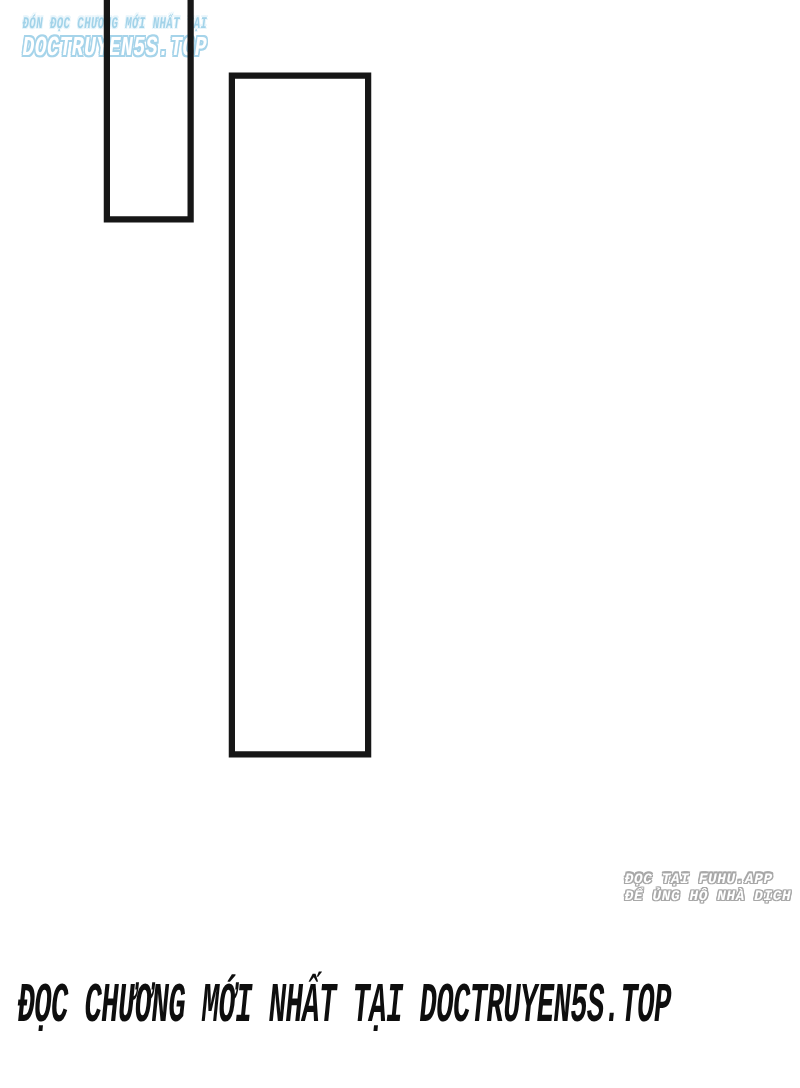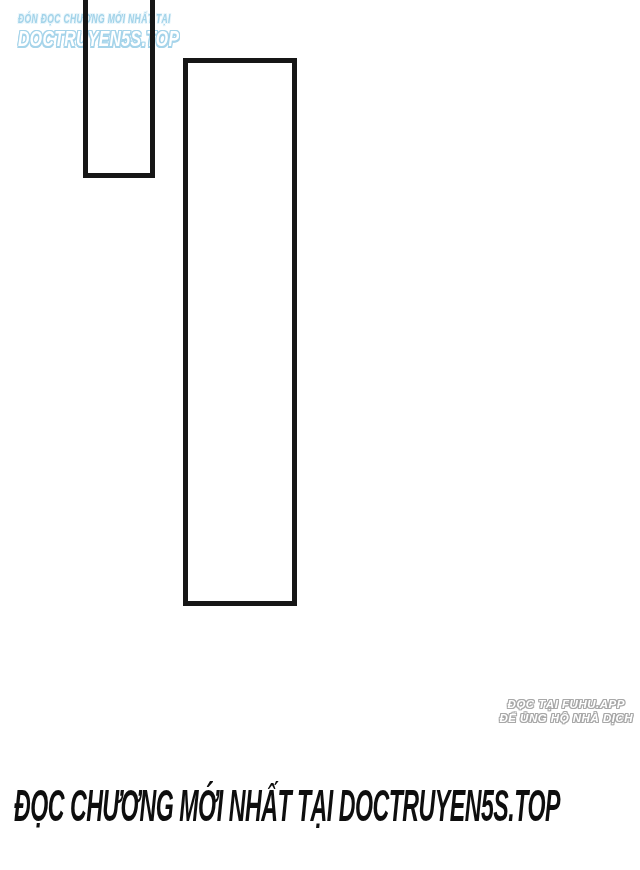--- a/index.html
+++ b/index.html
@@ -2,21 +2,21 @@
 <html><head>
 <meta charset="utf-8">
 <style>
   html, body { margin: 0; padding: 0; background: #ffffff; }
   .stage {
     position: relative;
     width: 640px;
     height: 870px;
     background: #ffffff;
     overflow: hidden;
-    font-family: Liberation Sans, sans-serif;
+    font-family: Liberation Mono, monospace;
   }
 
   
   .watermark-top {
     position: absolute;
     left: 18px;
     top: 10px;
     z-index: 2;
     font-weight: bold;
     font-style: italic;
@@ -52,21 +52,20 @@
   }
   .panel-small { left: 83px;  top: -10px; width: 72px;  height: 188px; }
   .panel-tall  { left: 183px; top: 58px;  width: 114px; height: 548px; }
 
   
   .credit {
     position: absolute;
     right: 7px;
     top: 697px;
     z-index: 2;
-    text-align: center;
     font-weight: bold;
     font-style: italic;
     font-size: 11.5px;
     line-height: 14px;
     white-space: nowrap;
     color: #ffffff;
     letter-spacing: 0.5px;
     text-shadow:
       -1px -1px 0 #a8a8a8, 0 -1px 0 #a8a8a8, 1px -1px 0 #a8a8a8,
       -1px 0 0 #a8a8a8, 1px 0 0 #a8a8a8,

